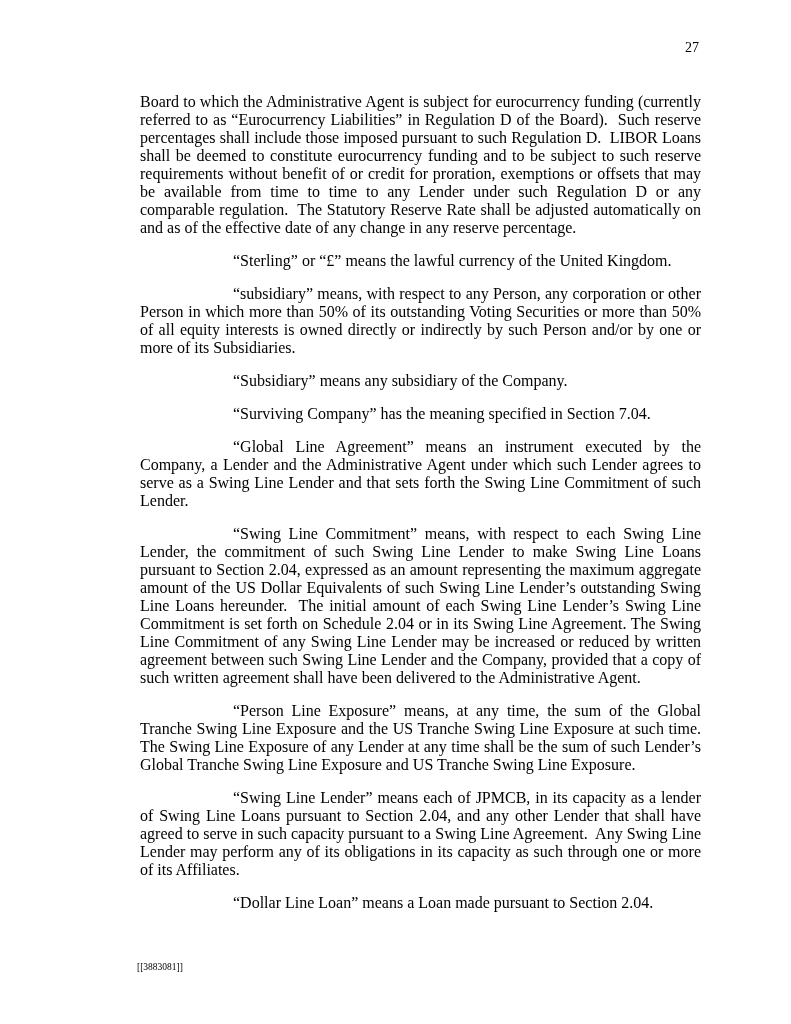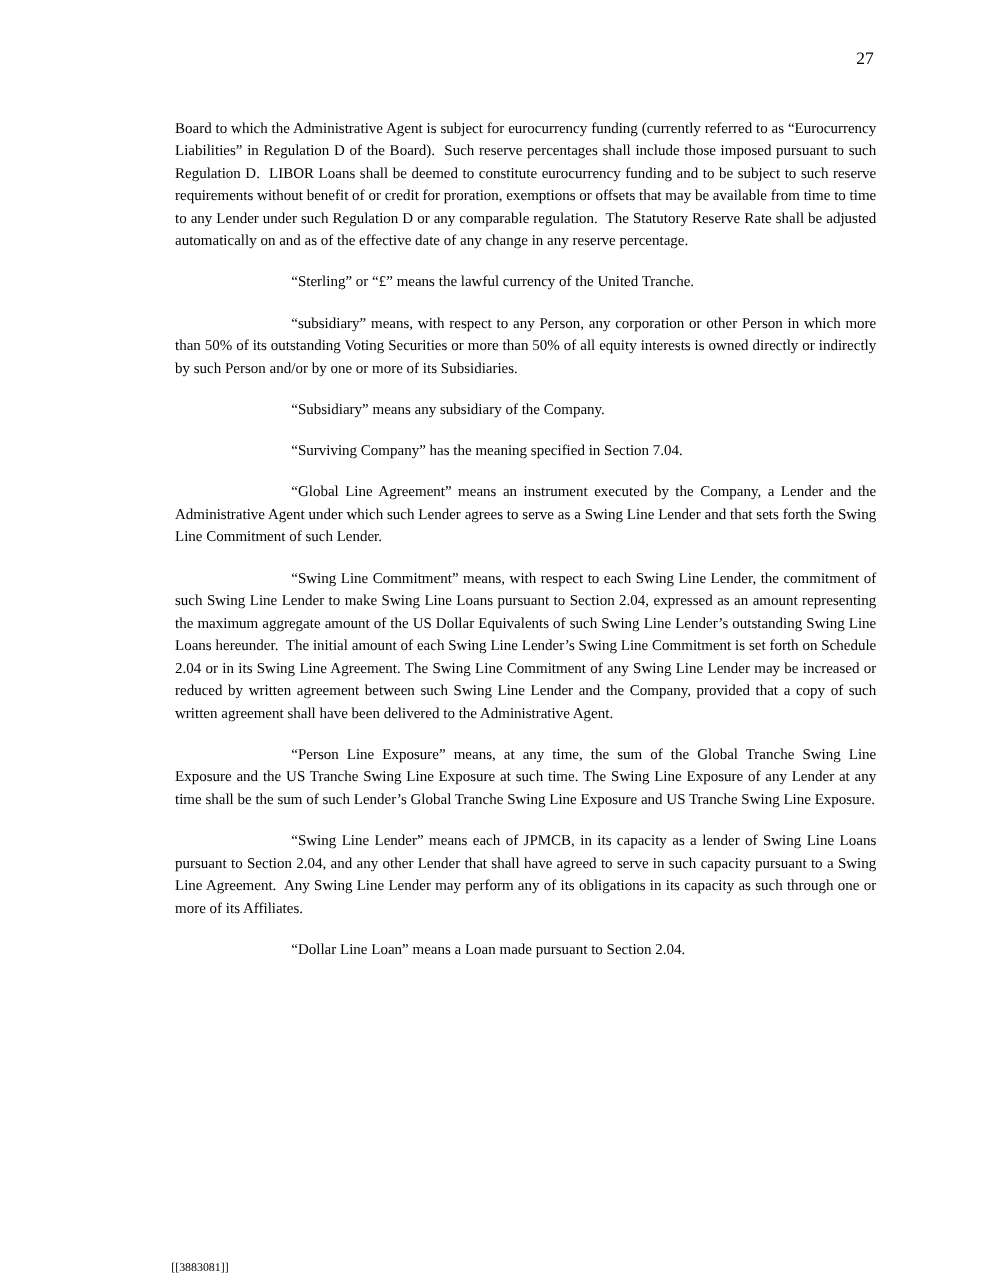--- a/index.html
+++ b/index.html
@@ -24,47 +24,46 @@
     line-height: 16px;
   }
   .content {
     position: absolute;
     left: 140px;
     top: 93px;
     width: 561px;
   }
   .content p {
     margin: 0 0 15px 0;
-    font-size: 12px;
+    font-size: 16px;
     line-height: 18px;
     text-align: justify;
   }
   .content p.indent {
     text-indent: 93px;
   }
   .u {
   }
   .footer {
     position: absolute;
     left: 137px;
     top: 962px;
     font-size: 9.5px;
     line-height: 11px;
-    margin-top: 48px;
   }
 </style>
 </head>
 <body>
 
 <div class="page">
   <div class="page-number">27</div>
 
   <div class="content">
       <p><span>Board to which the Administrative Agent is subject for eurocurrency funding (currently referred to as “Eurocurrency Liabilities” in Regulation D of the Board).&nbsp; Such reserve percentages shall include those imposed pursuant to such Regulation D.&nbsp; LIBOR Loans shall be deemed to constitute eurocurrency funding and to be subject to such reserve requirements without benefit of or credit for proration, exemptions or offsets that may be available from time to time to any Lender under such Regulation D or any comparable regulation.&nbsp; The Statutory Reserve Rate shall be adjusted automatically on and as of the effective date of any change in any reserve percentage.</span></p>
-      <p class="indent"><span>“</span><span class="u">Sterling</span><span>” or “</span><span class="u">£</span><span>” means the lawful currency of the United Tranche.</span></p>
+      <p class="indent"><span>“</span><span class="u">Sterling</span><span>” or “</span><span class="u">£</span><span>” means the lawful currency of the United Kingdom.</span></p>
       <p class="indent"><span>“</span><span class="u">subsidiary</span><span>” means, with respect to any Person, any corporation or other Person in which more than 50% of its outstanding Voting Securities or more than 50% of all equity interests is owned directly or indirectly by such Person and/or by one or more of its Subsidiaries.</span></p>
       <p class="indent"><span>“</span><span class="u">Subsidiary</span><span>” means any subsidiary of the Company.</span></p>
       <p class="indent"><span>“</span><span class="u">Surviving Company</span><span>” has the meaning specified in Section 7.04.</span></p>
       <p class="indent"><span>“</span><span class="u">Global Line Agreement</span><span>” means an instrument executed by the Company, a Lender and the Administrative Agent under which such Lender agrees to serve as a Swing Line Lender and that sets forth the Swing Line Commitment of such Lender.</span></p>
       <p class="indent"><span>“</span><span class="u">Swing Line Commitment</span><span>” means, with respect to each Swing Line Lender, the commitment of such Swing Line Lender to make Swing Line Loans pursuant to Section 2.04, expressed as an amount representing the maximum aggregate amount of the US Dollar Equivalents of such Swing Line Lender’s outstanding Swing Line Loans hereunder.&nbsp; The initial amount of each Swing Line Lender’s Swing Line Commitment is set forth on Schedule 2.04 or in its Swing Line Agreement. The Swing Line Commitment of any Swing Line Lender may be increased or reduced by written agreement between such Swing Line Lender and the Company, </span><span class="u">provided</span><span> that a copy of such written agreement shall have been delivered to the Administrative Agent.</span></p>
       <p class="indent"><span>“</span><span class="u">Person Line Exposure</span><span>” means, at any time, the sum of the Global Tranche Swing Line Exposure and the US Tranche Swing Line Exposure at such time. The Swing Line Exposure of any Lender at any time shall be the sum of such Lender’s Global Tranche Swing Line Exposure and US Tranche Swing Line Exposure.</span></p>
       <p class="indent"><span>“</span><span class="u">Swing Line Lender</span><span>” means each of JPMCB, in its capacity as a lender of Swing Line Loans pursuant to Section 2.04, and any other Lender that shall have agreed to serve in such capacity pursuant to a Swing Line Agreement.&nbsp; Any Swing Line Lender may perform any of its obligations in its capacity as such through one or more of its Affiliates.</span></p>
       <p class="indent"><span>“</span><span class="u">Dollar Line Loan</span><span>” means a Loan made pursuant to Section 2.04.</span></p>
     </div>
 

